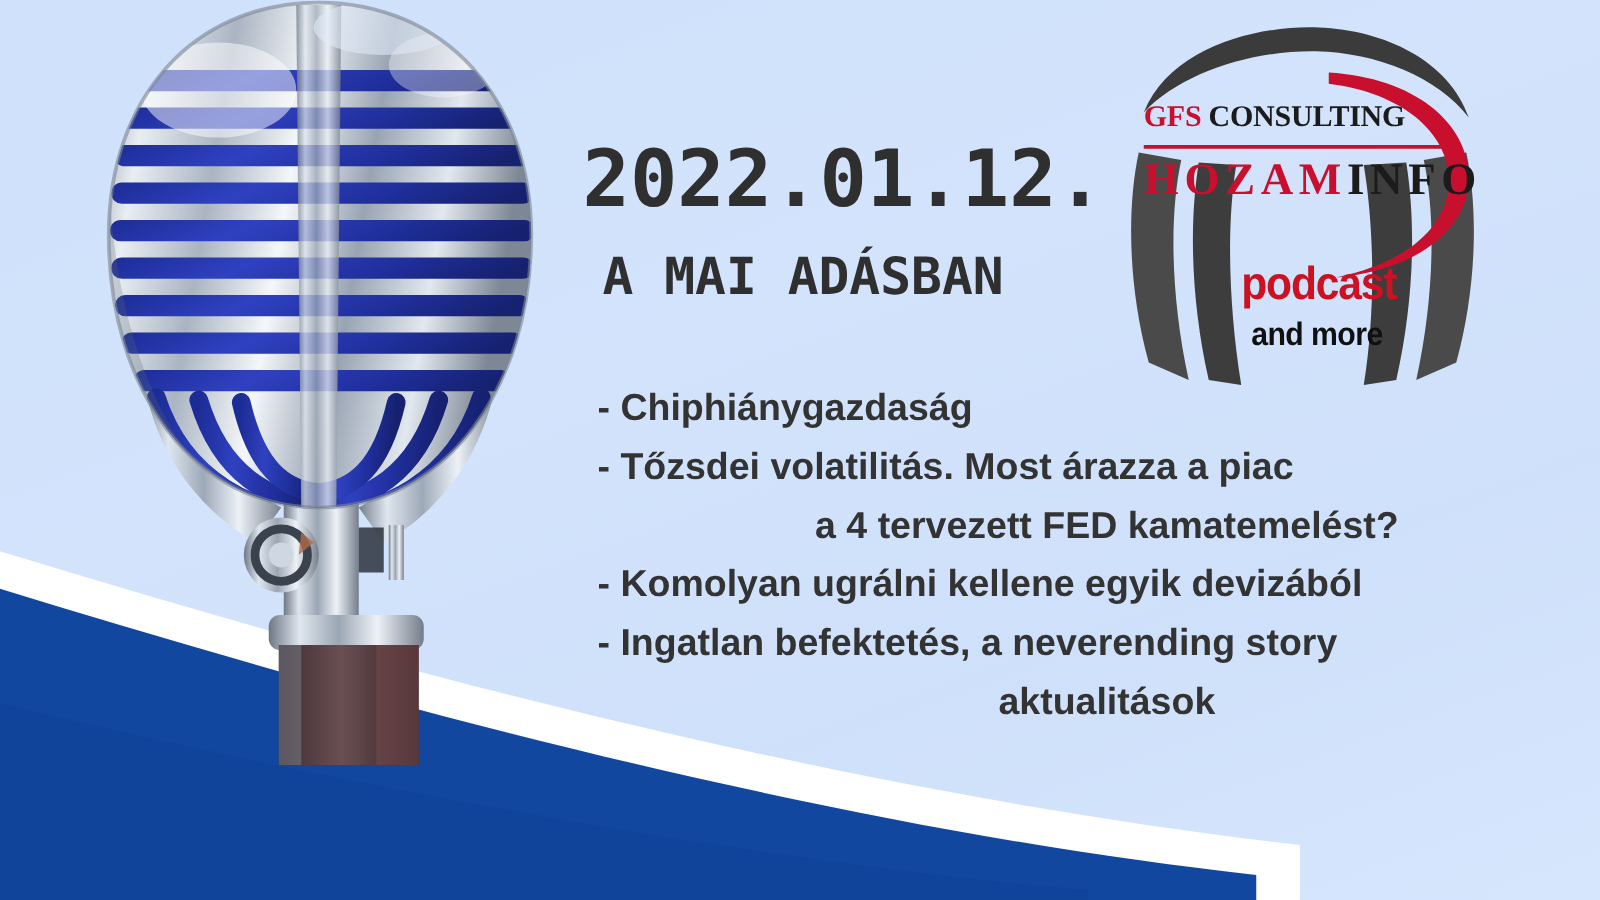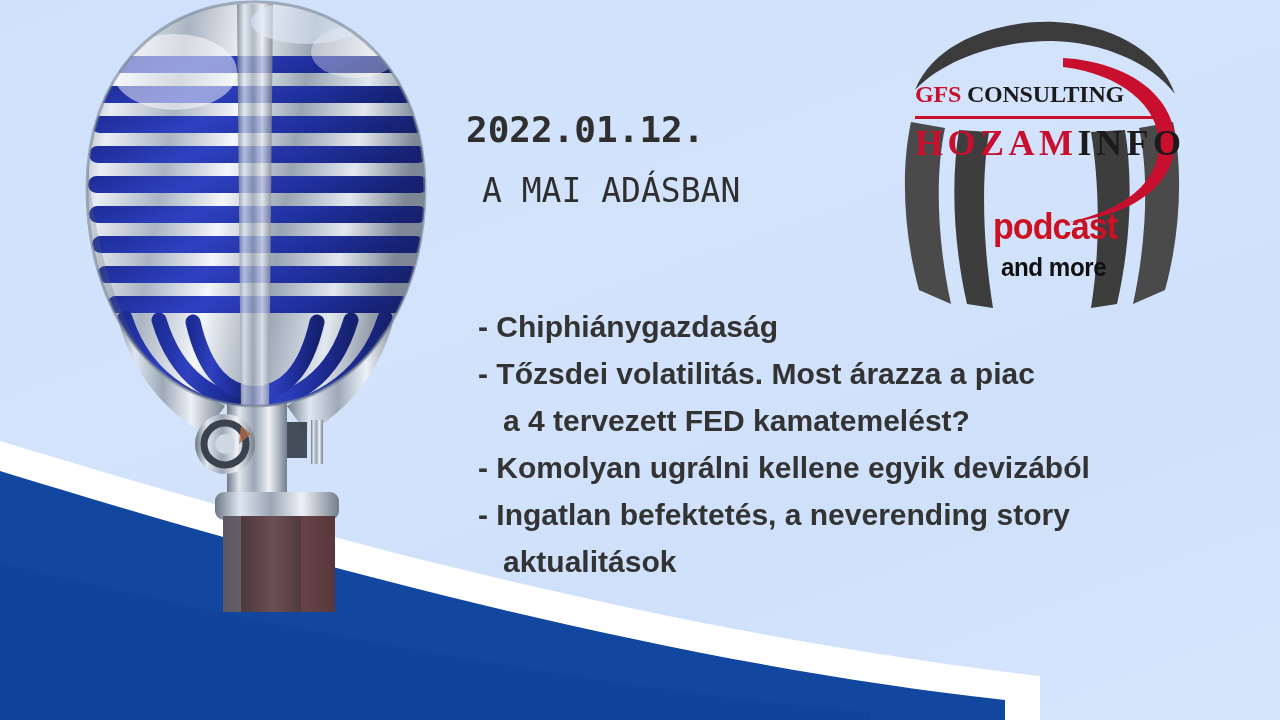--- a/index.html
+++ b/index.html
@@ -34,31 +34,31 @@
 
   
   .headline-block {
     position: absolute;
     left: 466px;
     top: 112px;
     width: 470px;
   }
   .date-line {
     font-family: "DejaVu Sans Mono", "Liberation Mono", monospace;
-    font-size: 36px;
+    font-size: 63px;
     font-weight: bold;
     color: #2f2f2f;
     letter-spacing: 0px;
     line-height: 1;
     white-space: nowrap;
   }
   .subtitle-line {
     font-family: "DejaVu Sans Mono", "Liberation Mono", monospace;
-    font-size: 33px;
-    font-weight: normal;
+    font-size: 41px;
+    font-weight: bold;
     color: #2f2f2f;
     line-height: 1;
     margin-top: 26px;
     margin-left: 16px;
     white-space: nowrap;
   }
 
   
   .bullets {
     position: absolute;
@@ -69,20 +69,21 @@
   .bullet-line {
     font-family: "Liberation Sans", sans-serif;
     font-size: 30px;
     font-weight: bold;
     color: #333333;
     line-height: 47px;
     white-space: nowrap;
   }
   .bullet-line.indent {
     padding-left: 25px;
+    text-align: center;
   }
 
   
   .logo {
     position: absolute;
     left: 893px;
     top: 18px;
     width: 292px;
     height: 292px;
   }

